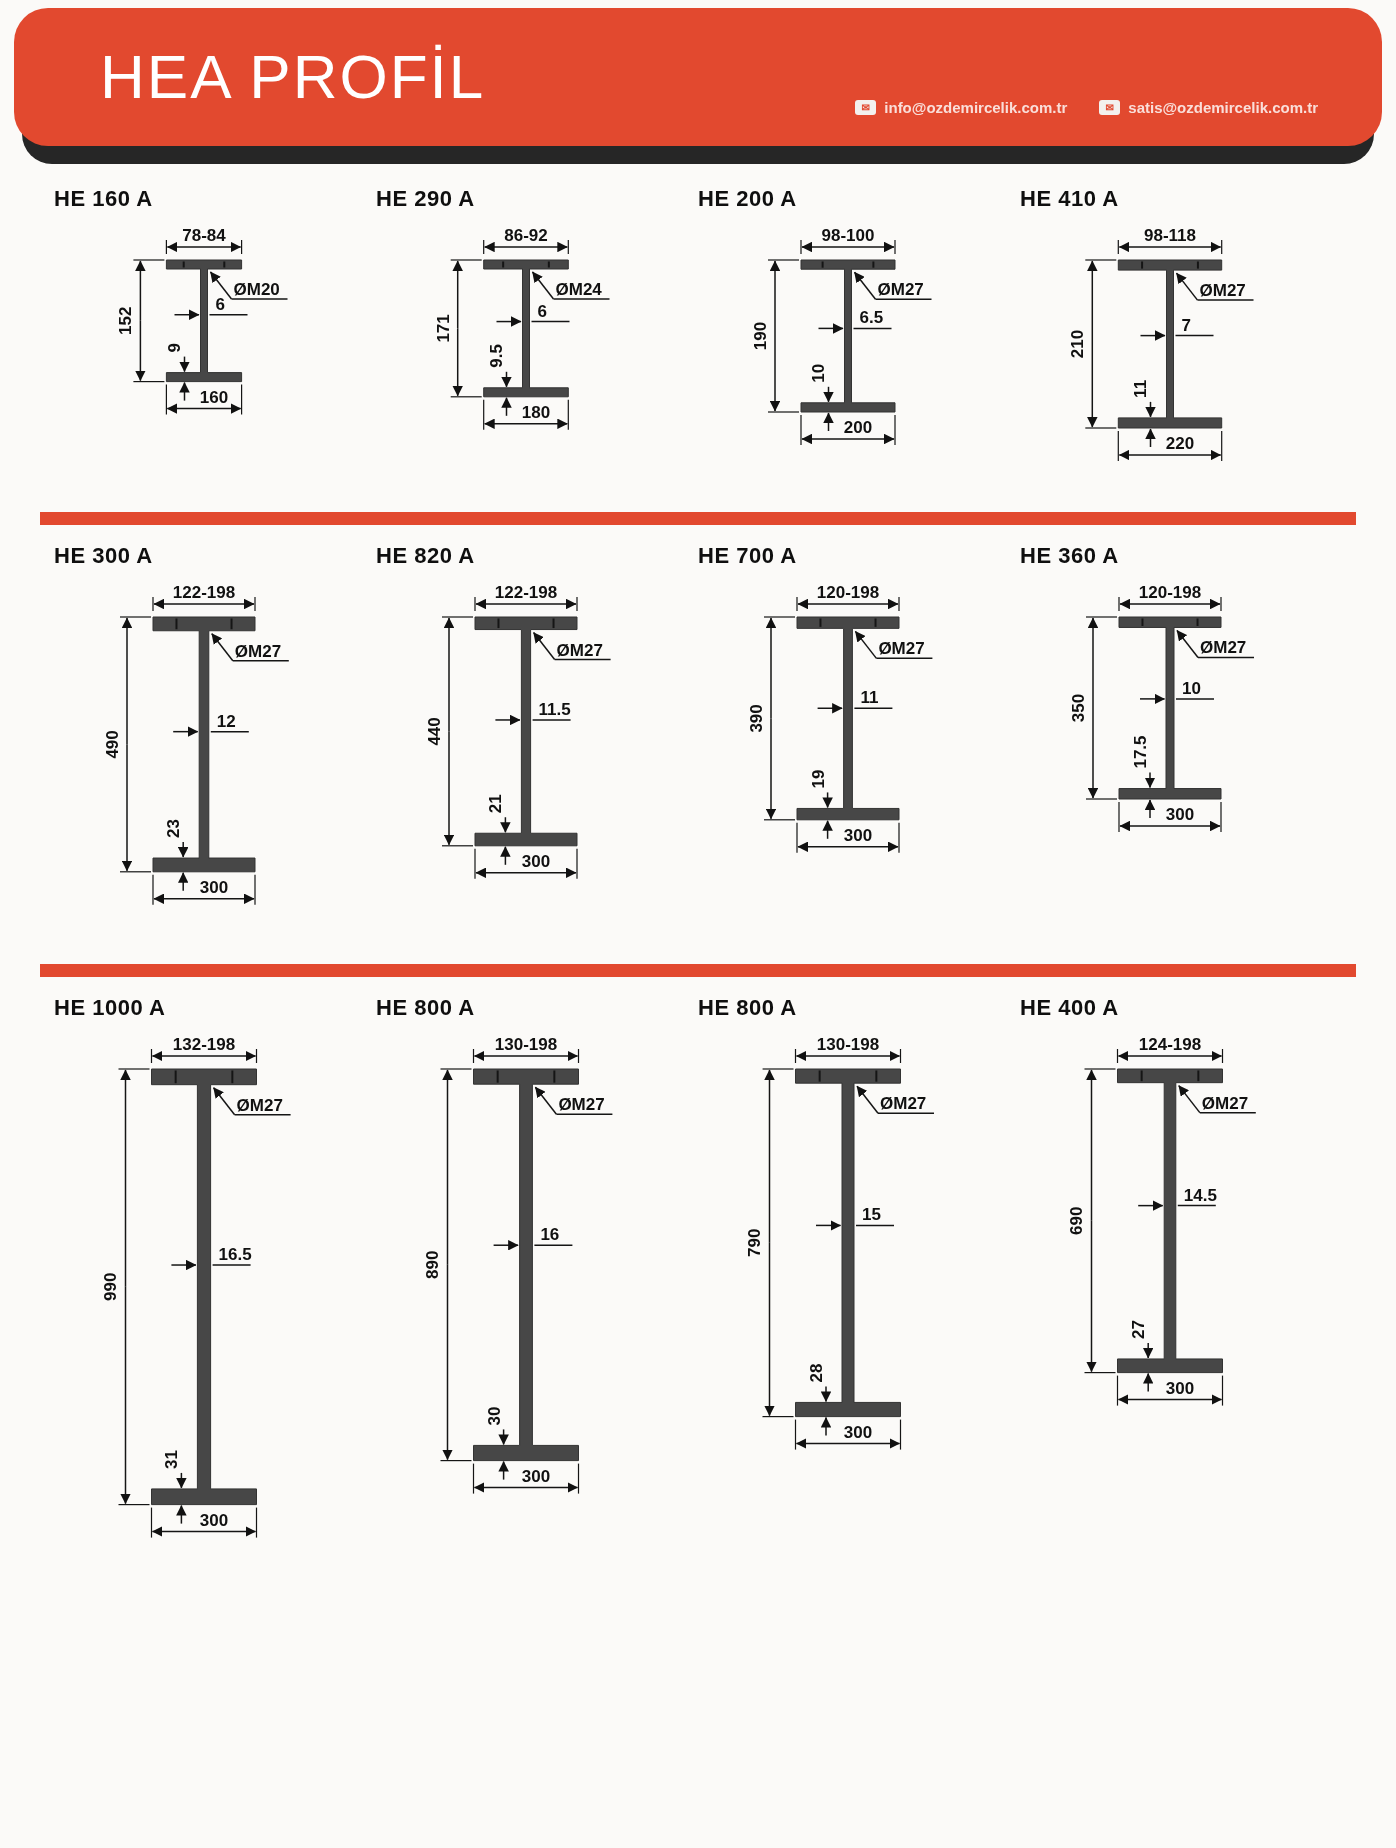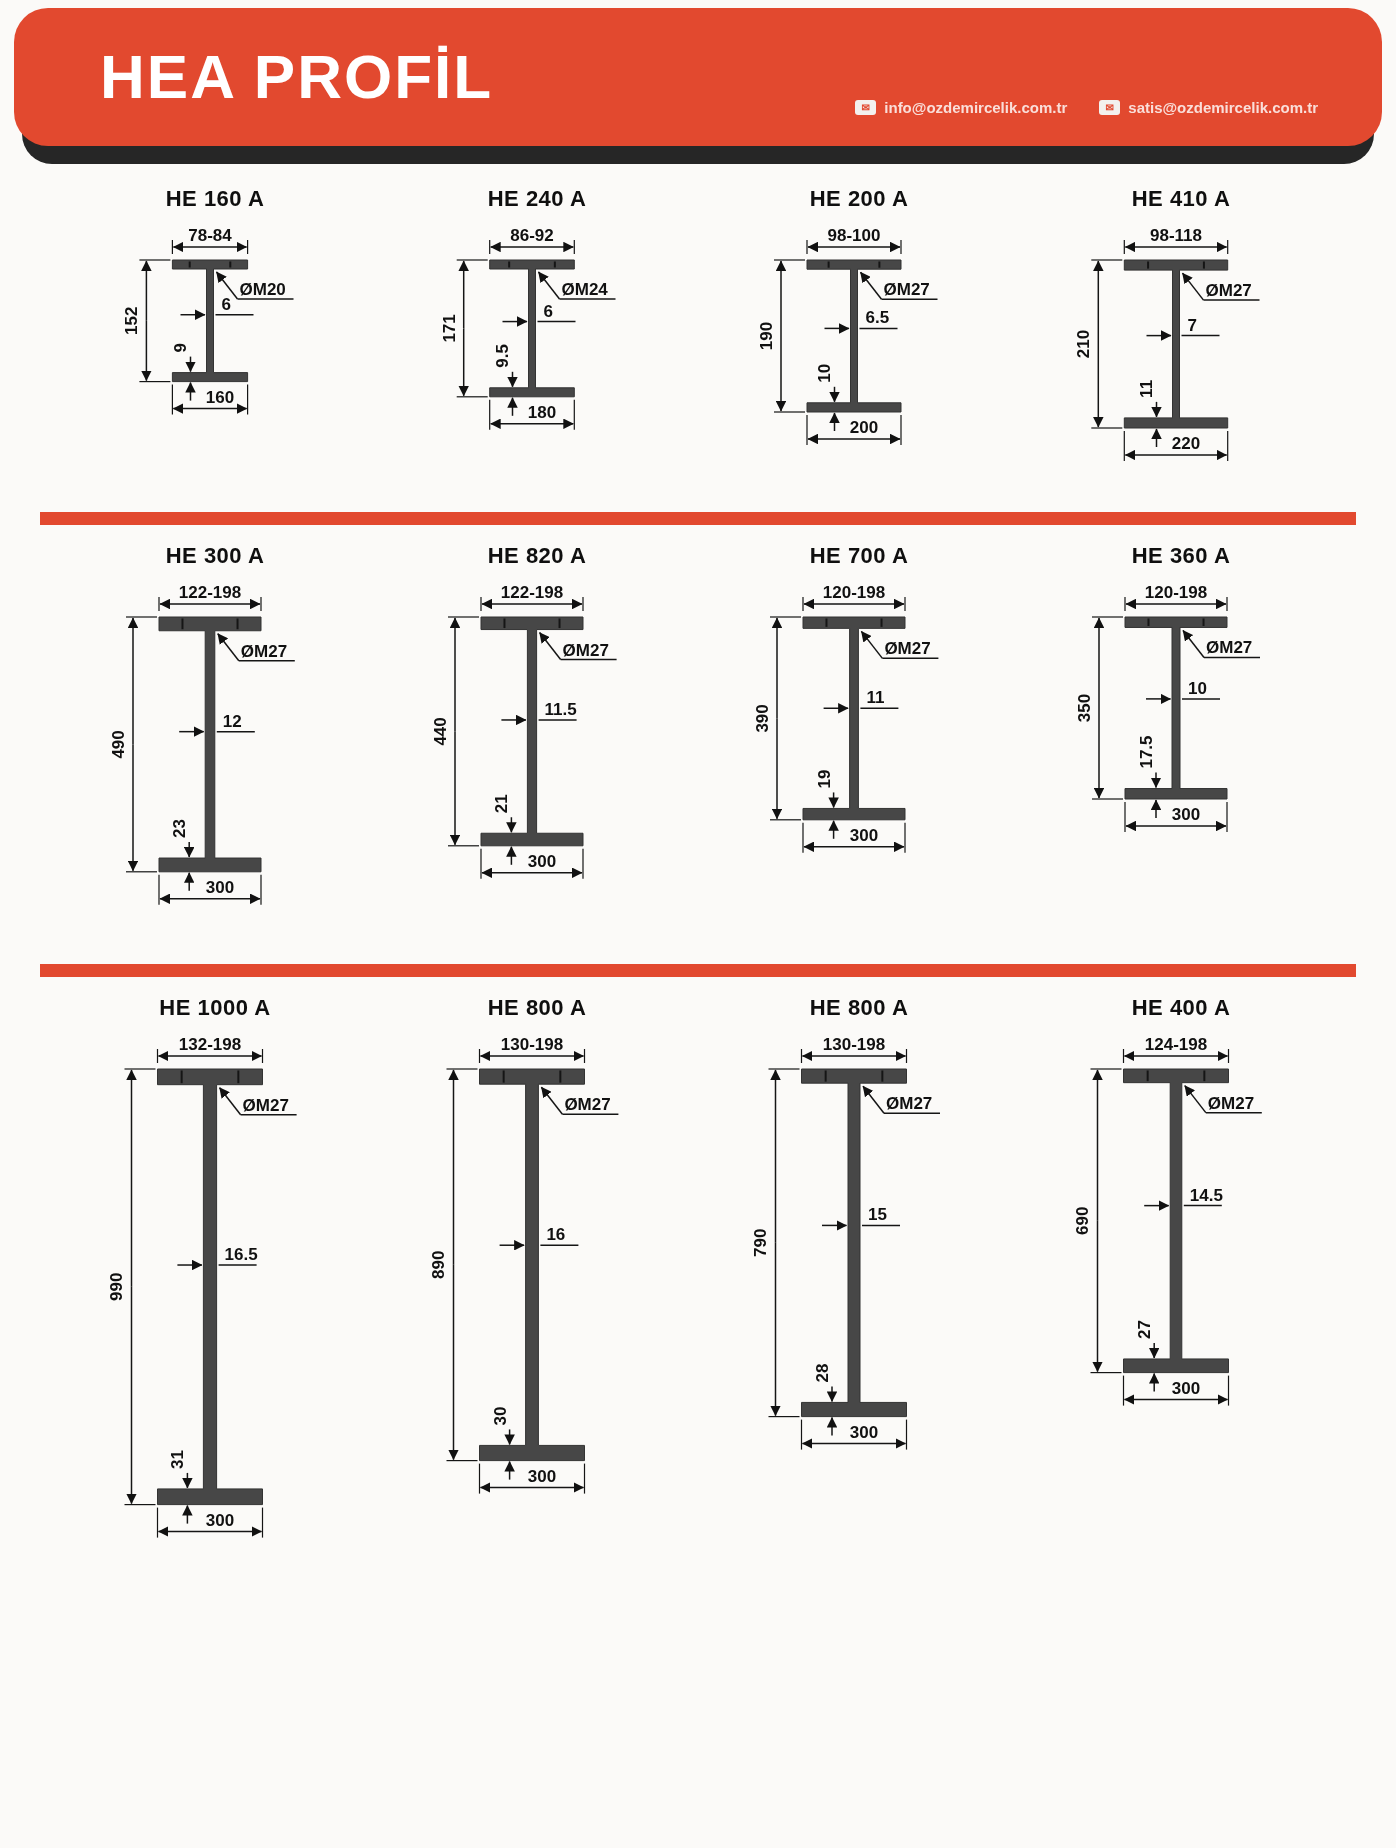--- a/index.html
+++ b/index.html
@@ -4,29 +4,29 @@
 <style>
   *{box-sizing:border-box;margin:0;padding:0}
   html,body{width:1396px;background:#fbfaf8}
   body{height:1848px;font-family:"Liberation Sans",sans-serif;overflow:hidden}
   .page{width:1396px;height:1848px;position:relative;background:#fbfaf8;overflow:hidden}
 
   
   .header-wrap{position:relative;margin:8px 14px 0;height:160px}
   .banner-dark{position:absolute;left:8px;right:8px;top:16px;height:140px;background:#262626;border-radius:30px}
   .banner-red{position:absolute;left:0;right:0;top:0;height:138px;background:#e2492f;border-radius:34px;display:flex;align-items:center}
-  .page-title{color:#ffffff;font-size:62px;font-weight:700;letter-spacing:2px;margin-left:86px;line-height:1}
+  .page-title{color:#ffffff;font-size:62px;font-weight:400;letter-spacing:2px;margin-left:86px;line-height:1}
   .emails{position:absolute;right:64px;bottom:30px;display:flex;gap:32px;align-items:center}
   .email-item{display:flex;gap:8px;align-items:center;color:rgba(255,255,255,.82);font-size:15px;font-weight:600}
   .env{width:21px;height:15px;background:#f3f1ee;border-radius:3px;display:flex;align-items:center;justify-content:center;color:#e2492f;font-size:10px;line-height:1}
 
   
   main{max-width:1316px;margin:0 auto}
   .profile-row{display:flex;justify-content:center;padding:18px 0 14px}
-  .profile{width:322px;text-align:center}
+  .profile{width:322px;}
   figcaption{font-size:22px;font-weight:700;color:#0f0f0f;margin-bottom:2px;letter-spacing:.5px}
   .separator{height:13px;background:#e2492f}
   svg text{font-family:"Liberation Sans",sans-serif}
 </style>
 </head>
 <body>
 
 <svg width="0" height="0" style="position:absolute" aria-hidden="true">
   <defs>
     <marker id="arr" viewBox="0 0 10 10" refX="9.5" refY="5" markerWidth="7" markerHeight="7" orient="auto">
@@ -81,21 +81,21 @@
               <line x1="150" y1="194.60000000000002" x2="113.4" y2="194.60000000000002" stroke="#151515" stroke-width="1.5" marker-end="url(#arr)"></line>
               <line x1="150" y1="194.60000000000002" x2="186.6" y2="194.60000000000002" stroke="#151515" stroke-width="1.5" marker-end="url(#arr)"></line>
             </g>
             <text x="150" y="27" text-anchor="middle">78-84</text>
             <text x="179.5" y="81" text-anchor="start">ØM20</text>
             <text x="161.5" y="95.72" text-anchor="start">6</text>
             <text x="77.4" y="106.80000000000001" transform="rotate(-90 77.4 106.80000000000001)" text-anchor="middle">152</text>
             <text x="126.5" y="138.60000000000002" transform="rotate(-90 126.5 138.60000000000002)" text-anchor="start">9</text>
             <text x="160" y="188.60000000000002" text-anchor="middle">160</text>
           </svg></figure>
-        <figure class="profile"><figcaption>HE 240 A</figcaption><svg width="310" height="280" viewBox="0 0 310 280" font-size="17" font-weight="700" fill="#111111">
+        <figure class="profile"><figcaption>HE 290 A</figcaption><svg width="310" height="280" viewBox="0 0 310 280" font-size="17" font-weight="700" fill="#111111">
             <path d="M 107.7 46 H 192.3 V 55 H 153.5 V 173.8 H 192.3 V 182.8 H 107.7 V 173.8 H 146.5 V 55 H 107.7 Z" fill="#474747" stroke="#333" stroke-width="1"></path>
             <g>
               <line x1="127.158" y1="47.5" x2="127.158" y2="53.5" stroke="#151515" stroke-width="2"></line>
               <line x1="172.84199999999998" y1="47.5" x2="172.84199999999998" y2="53.5" stroke="#151515" stroke-width="2"></line>
             </g>
             <g>
               <line x1="107.7" y1="26" x2="107.7" y2="40" stroke="#151515" stroke-width="1.2"></line>
               <line x1="192.3" y1="26" x2="192.3" y2="40" stroke="#151515" stroke-width="1.2"></line>
               <line x1="150" y1="33" x2="108.7" y2="33" stroke="#151515" stroke-width="1.5" marker-end="url(#arr)"></line>
               <line x1="150" y1="33" x2="191.3" y2="33" stroke="#151515" stroke-width="1.5" marker-end="url(#arr)"></line>

